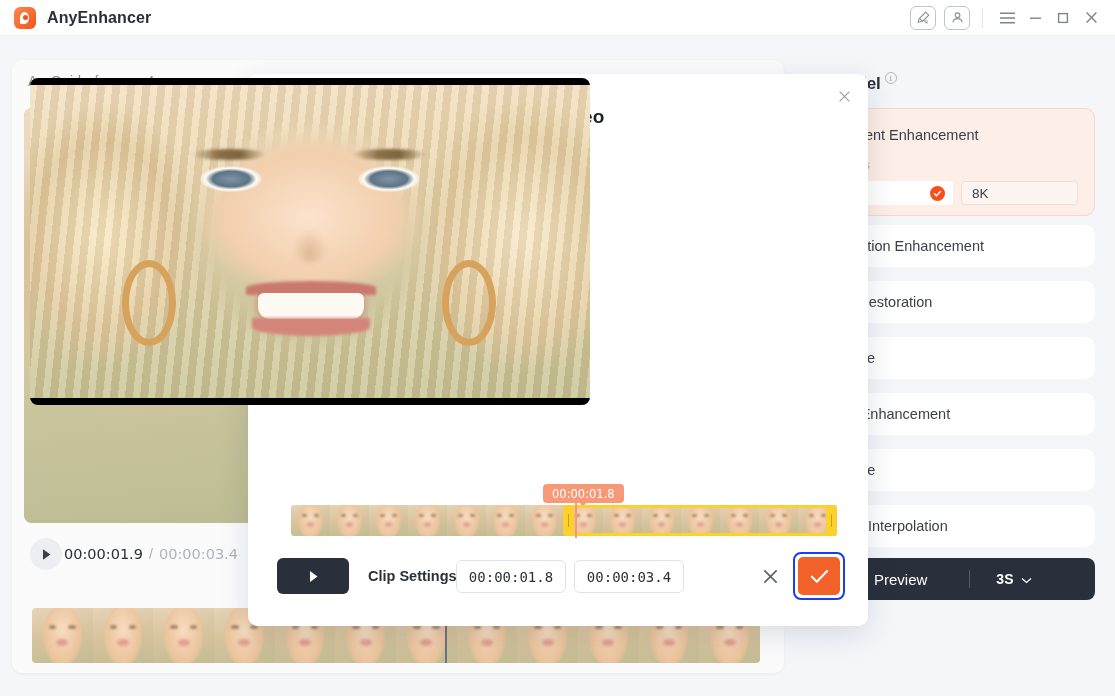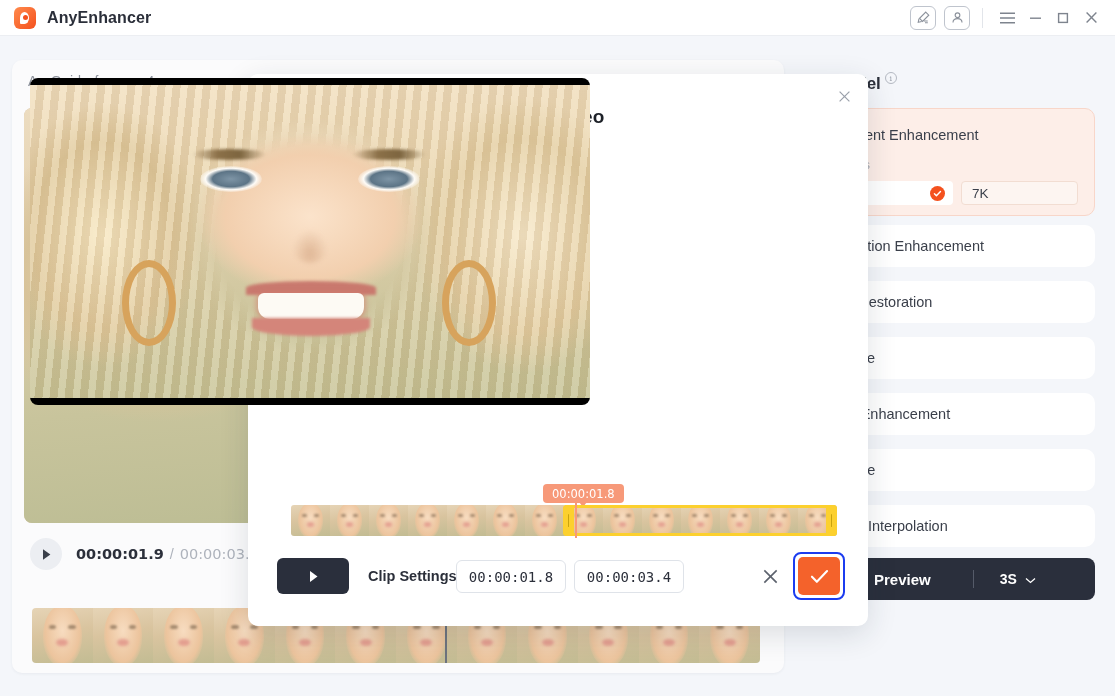--- a/index.html
+++ b/index.html
@@ -85,21 +85,21 @@
     filter: blur(5px);
   }
   .play-row {
     position: absolute; left: 30px; top: 538px; display: flex; align-items: center;
   }
   .play-circle {
     width: 32px; height: 32px; border-radius: 50%; background: #eceef2;
     display: flex; align-items: center; justify-content: center;
   }
   .time-cur {
-    margin-left: 14px; font-size: 14.5px; font-weight: bold; color: #2b2f3a;
+    margin-left: 2px; font-size: 14.5px; font-weight: normal; color: #2b2f3a;
     font-family: "DejaVu Sans", sans-serif;
   }
   .time-sep { margin: 0 6px; font-size: 14.5px; color: #aeb3bc; }
   .time-tot {
     font-size: 14.5px; color: #aeb3bc;
     font-family: "DejaVu Sans", sans-serif;
   }
 
   
   .strip-wrap {
@@ -190,21 +190,21 @@
     font-size: 13.5px; color: #3a3f4a;
   }
   .card-plain { height: 42px; }
 
   .preview-btn {
     position: absolute; left: 8px; top: 498px; width: 291px; height: 42px;
     background: #2a2f3c; border-radius: 8px;
     display: flex; align-items: center;
   }
   .preview-btn .pl {
-    margin-left: 70px; font-size: 15px; font-weight: bold; color: #ffffff;
+    margin-left: 70px; font-size: 15px; font-weight: normal; color: #ffffff;
   }
   .pv-sep { width: 1px; height: 18px; background: #555b69; margin-left: 42px; }
   .pv-dur {
     margin-left: 26px; font-size: 14px; font-weight: bold; color: #ffffff;
   }
   .pv-chev { margin-left: 8px; }
 
   .export-btn {
     position: absolute; left: 8px; top: 556px; width: 291px; height: 44px;
     background: #f4622b; border-radius: 8px;
@@ -481,21 +481,21 @@
     <div class="title">Intelligent Enhancement</div>
     <div class="sub">Settings</div>
     <div class="setting-row">
       <div class="pill-left">
         <div class="check-dot">
           <svg width="9" height="9" viewBox="0 0 10 10">
               <path d="M1.6 5.2l2.2 2.3 4.5-4.7" fill="none" stroke="#fff" stroke-width="1.6" stroke-linecap="round" stroke-linejoin="round"></path>
             </svg>
         </div>
       </div>
-      <div class="pill-right">7K</div>
+      <div class="pill-right">8K</div>
     </div>
   </div>
 
   <div class="model-card card-plain" style="top:165px">
     <div class="lbl">Resolution Enhancement</div>
   </div>
   <div class="model-card card-plain" style="top:221px">
     <div class="lbl">Face Restoration</div>
   </div>
   <div class="model-card card-plain" style="top:277px">

